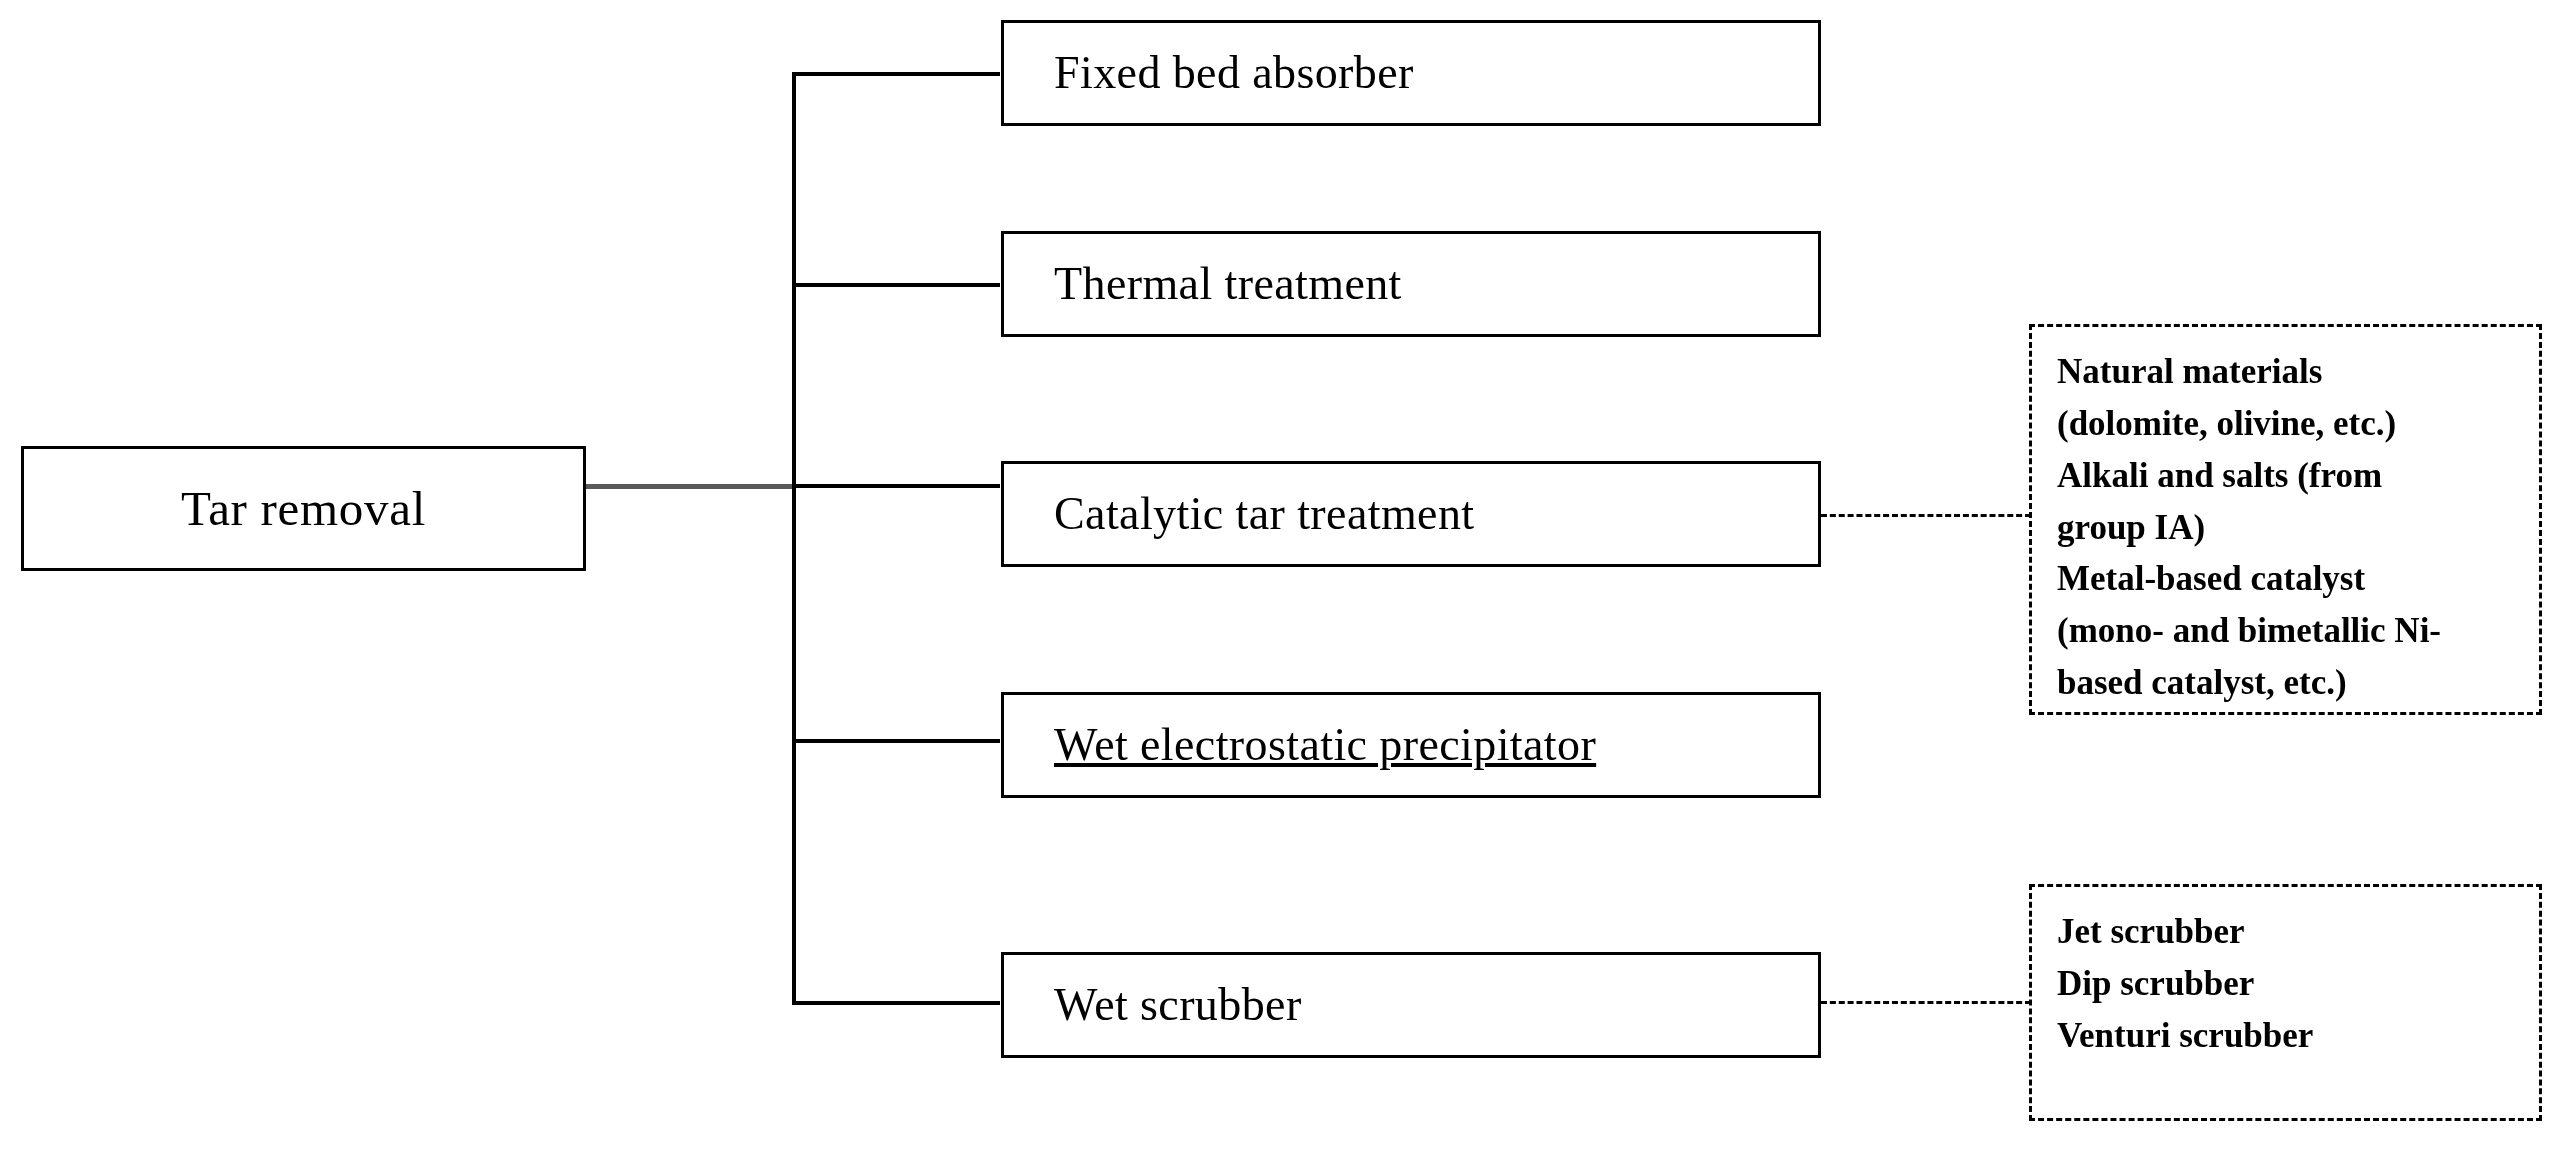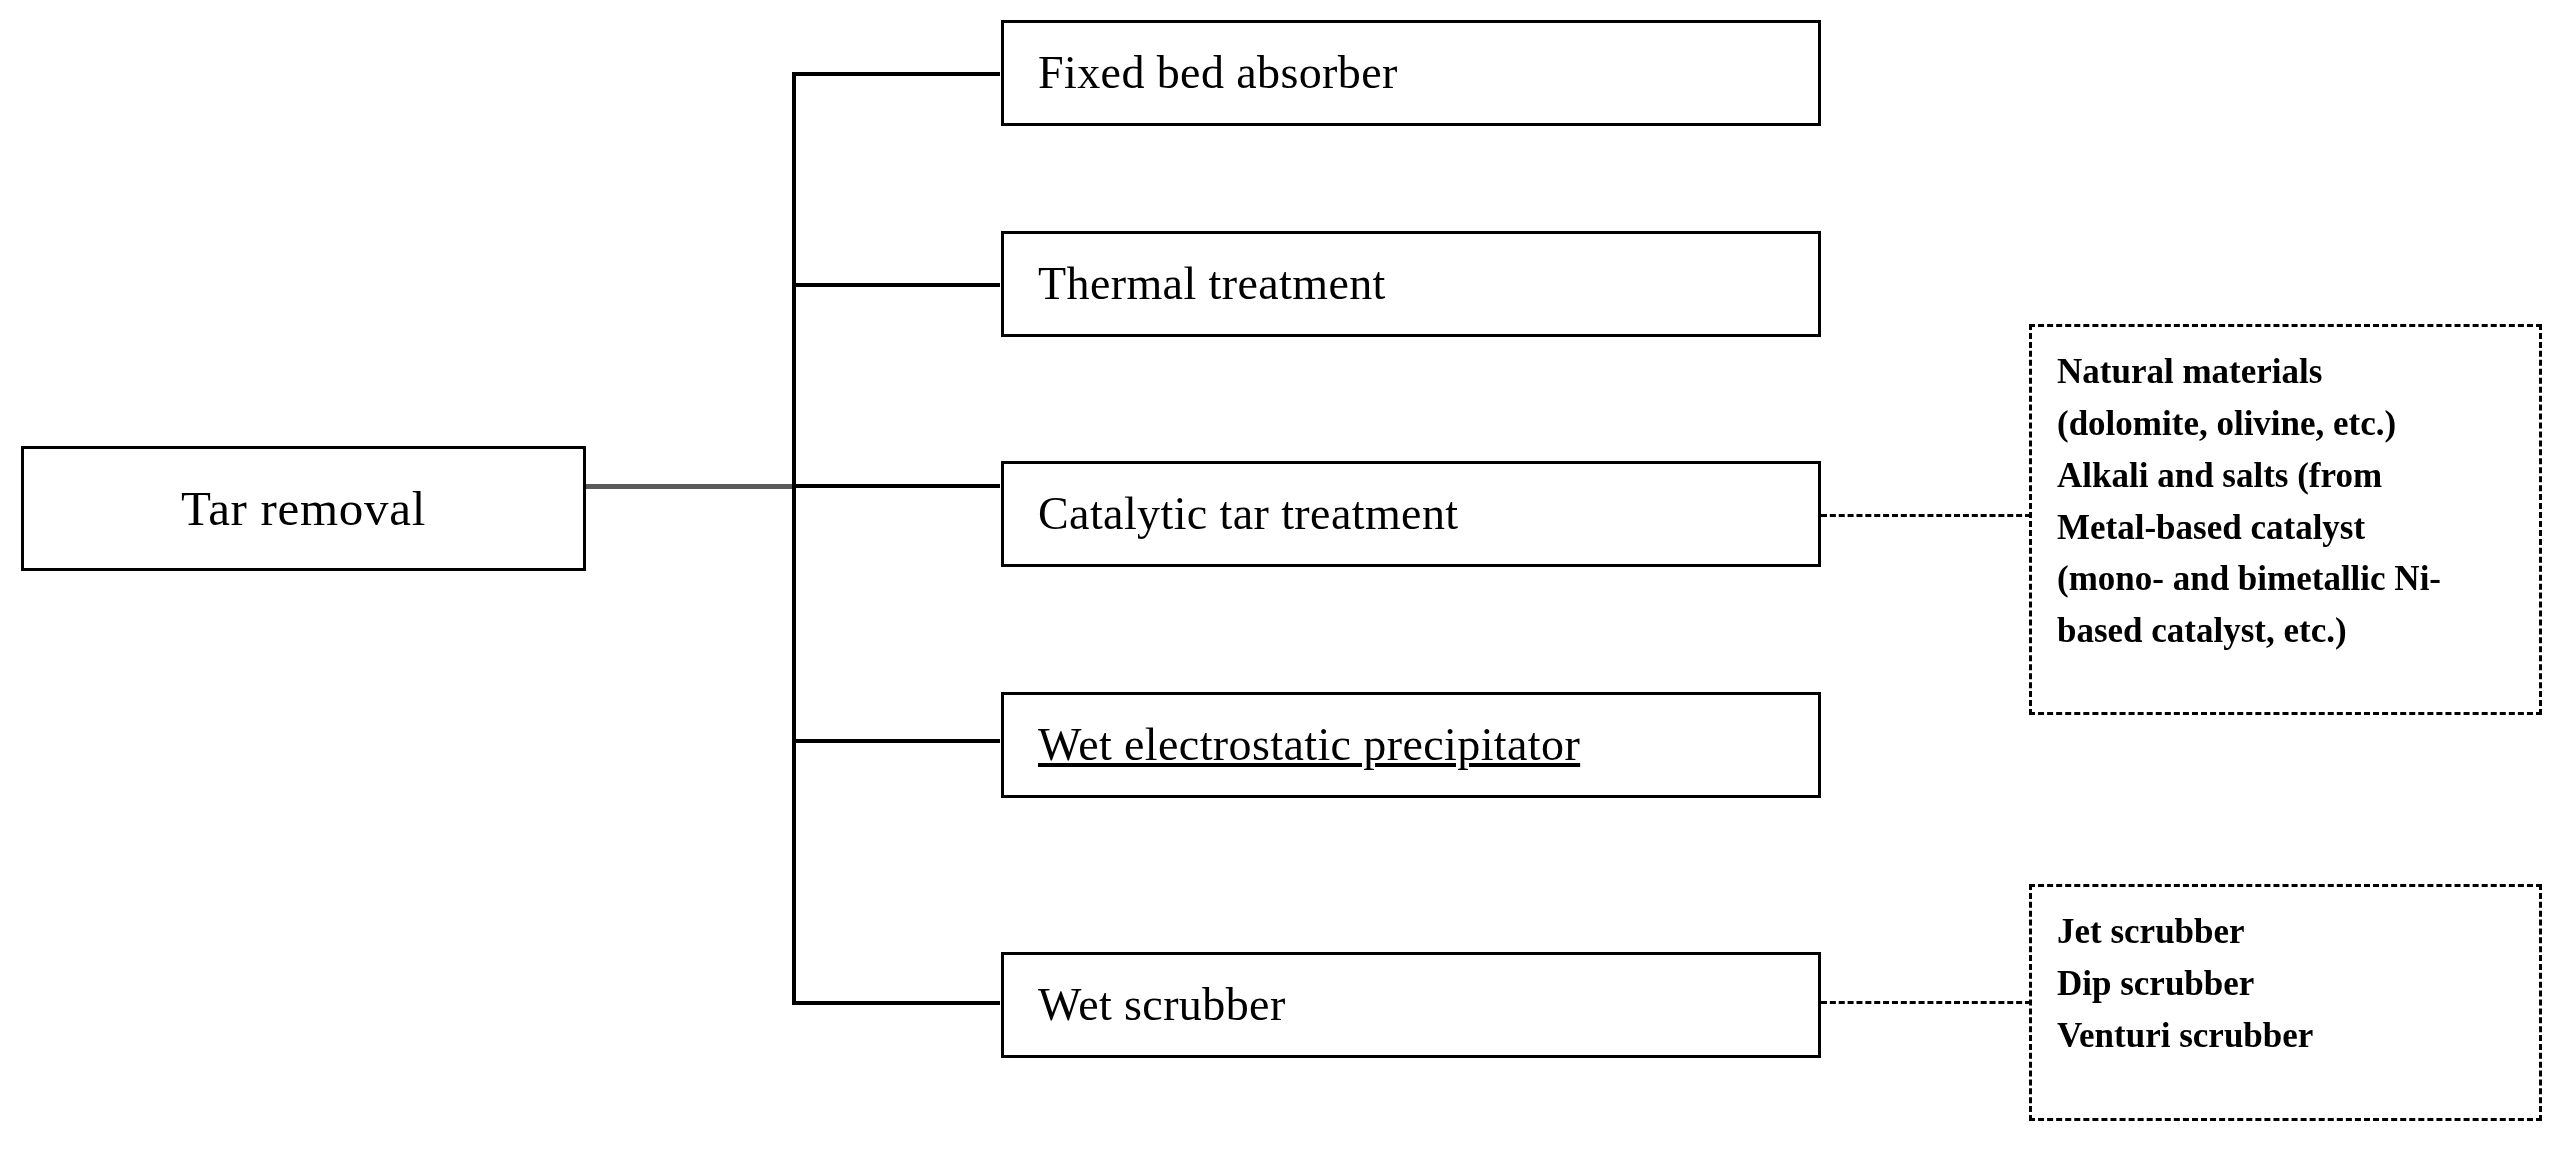--- a/index.html
+++ b/index.html
@@ -24,21 +24,21 @@
   
   .node-box {
     position: absolute;
     box-sizing: border-box;
     background: #ffffff;
     border: 3px solid #000000;
     display: flex;
     align-items: center;
   }
   .node-box .node-label {
-    padding-left: 34px;
+    padding-left: 50px;
     font-size: 46px;
     line-height: 1.05;
     white-space: nowrap;
     letter-spacing: 0.4px;
   }
 
   
   .node-box.root {
     justify-content: center;
   }
@@ -118,20 +118,21 @@
   </div>
 
   <div class="node-box" style="left:1001px; top:952px; width:820px; height:106px;">
     <span class="node-label">Wet scrubber</span>
   </div>
 
   <div class="detail-box" style="left:2029px; top:324px; width:513px; height:391px;">
     <div class="detail-line">Natural materials</div>
     <div class="detail-line">(dolomite,  olivine, etc.)</div>
     <div class="detail-line">Alkali  and salts (from</div>
+    <div class="detail-line">group IA)</div>
     <div class="detail-line">Metal-based catalyst</div>
     <div class="detail-line">(mono- and bimetallic  Ni-</div>
     <div class="detail-line">based catalyst, etc.)</div>
   </div>
 
   <div class="detail-box" style="left:2029px; top:884px; width:513px; height:237px;">
     <div class="detail-line">Jet scrubber</div>
     <div class="detail-line">Dip  scrubber</div>
     <div class="detail-line">Venturi  scrubber</div>
   </div>

